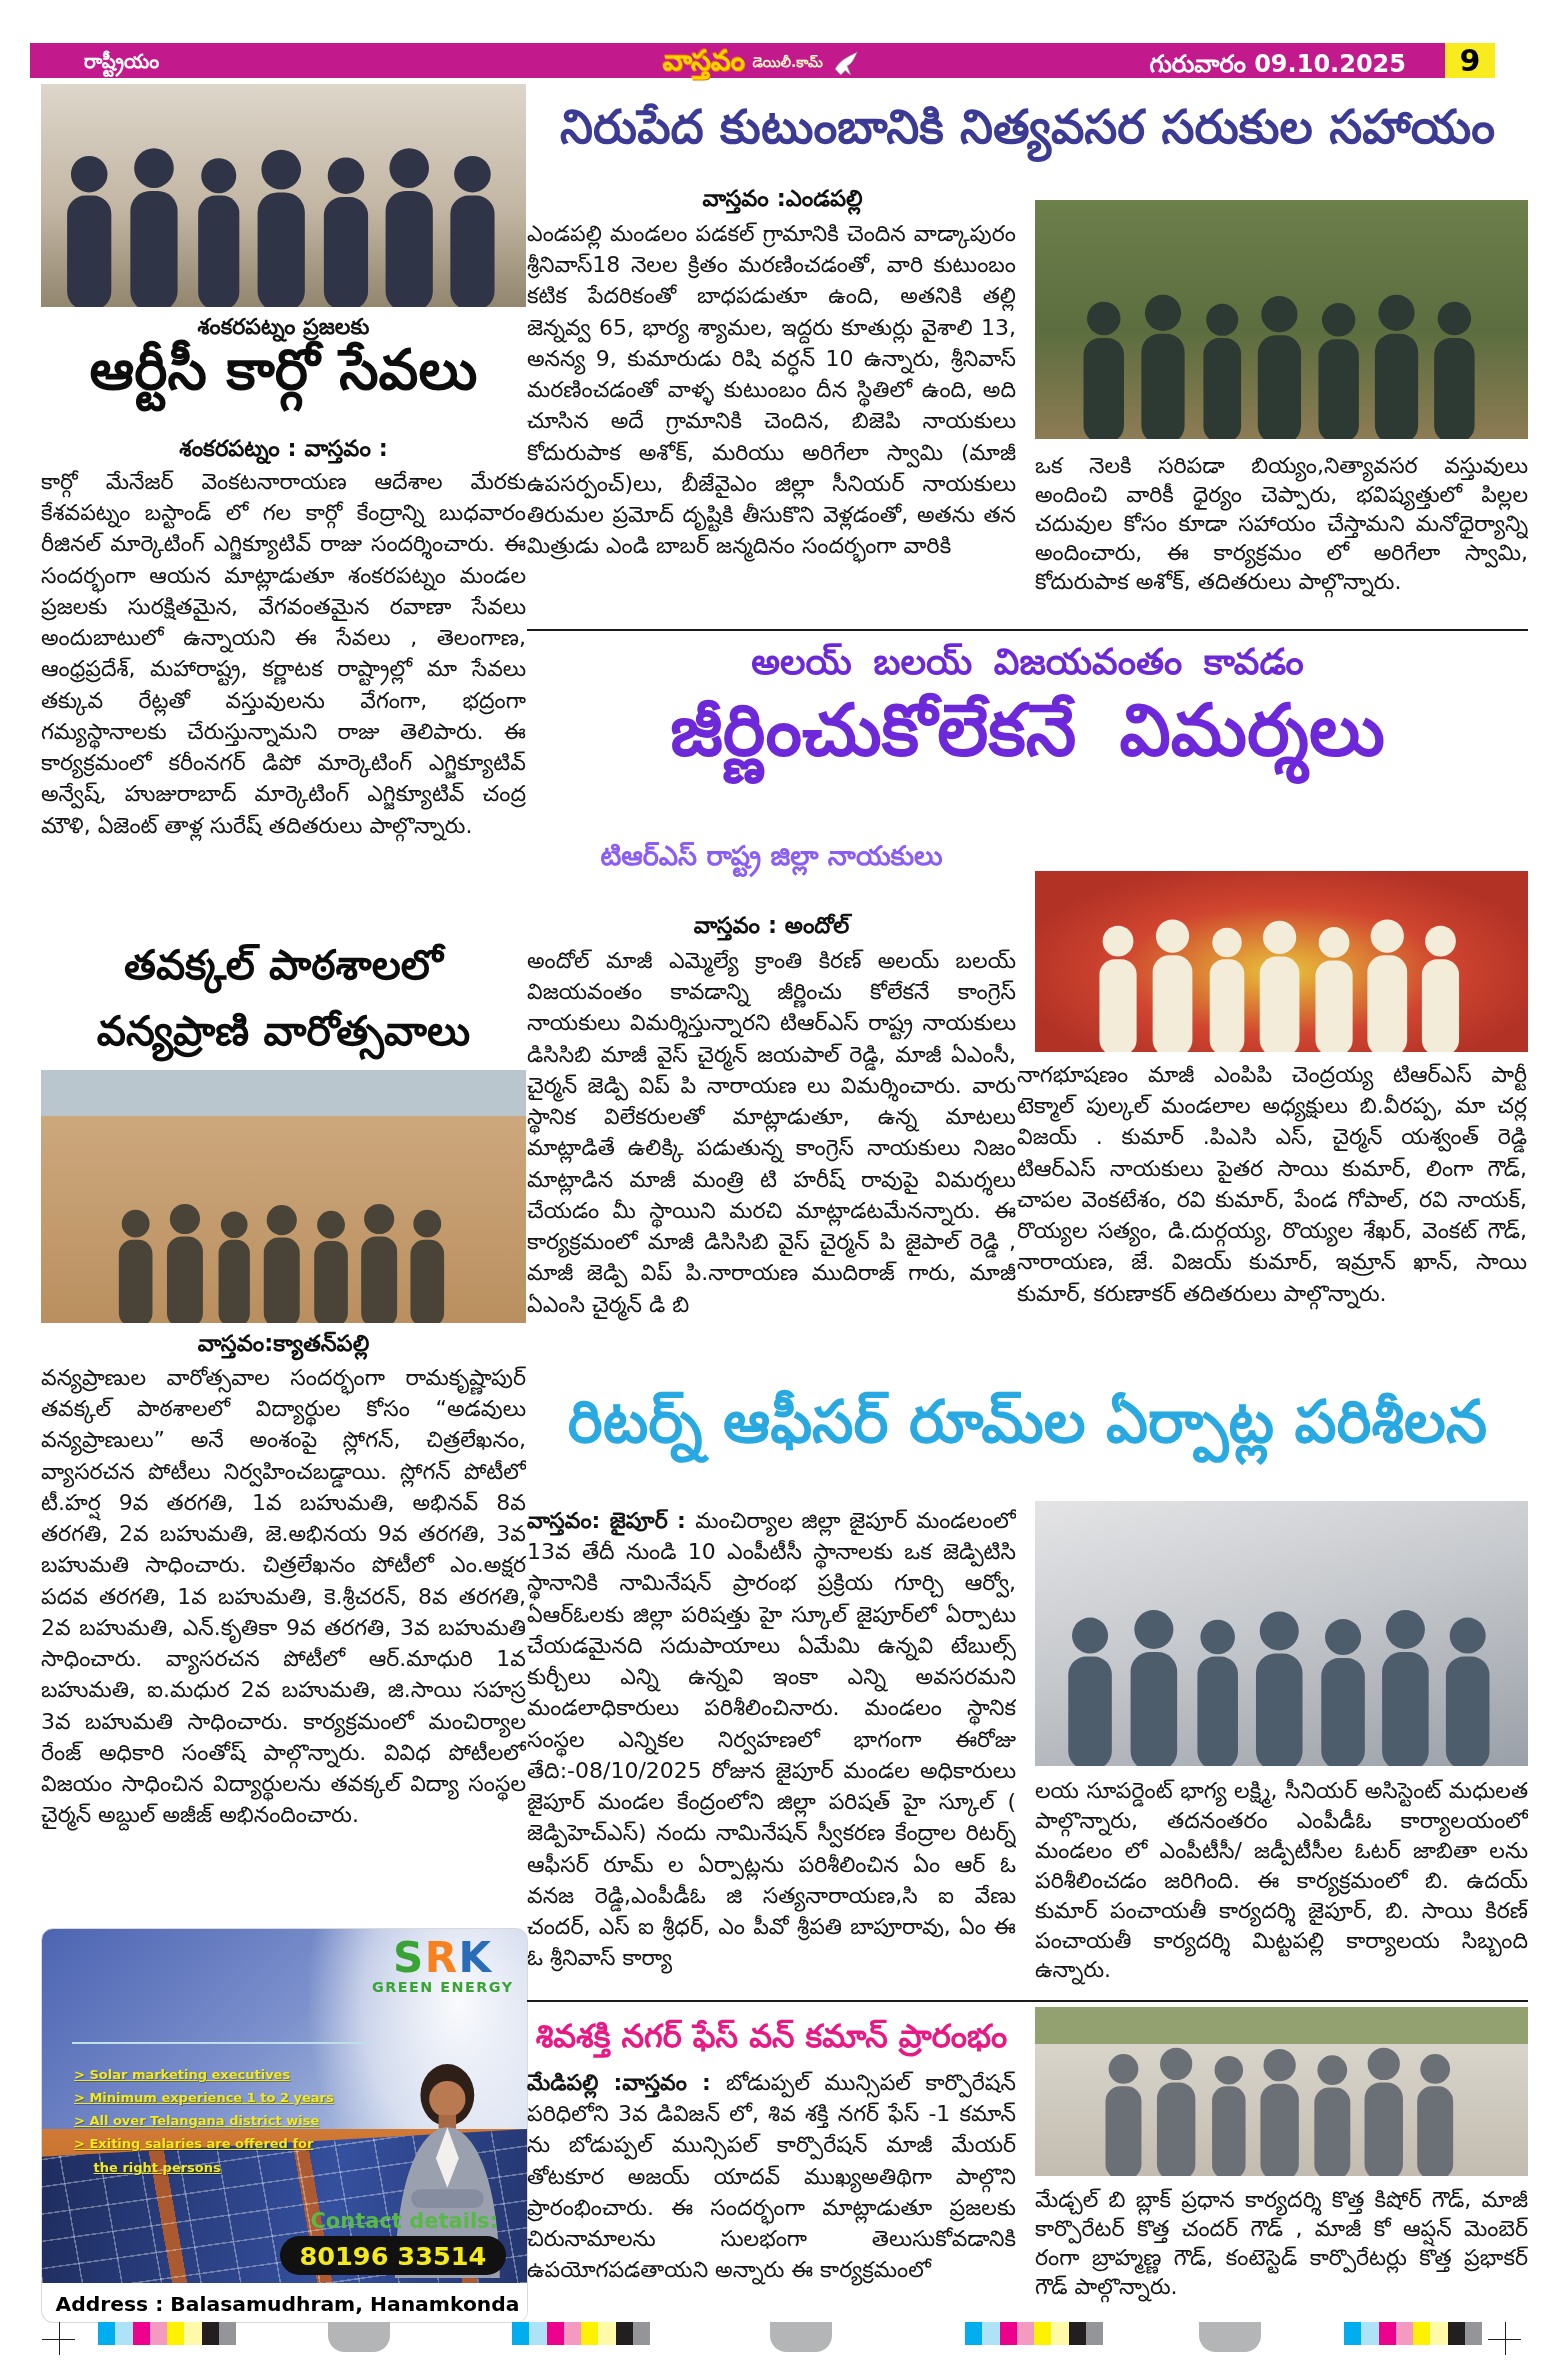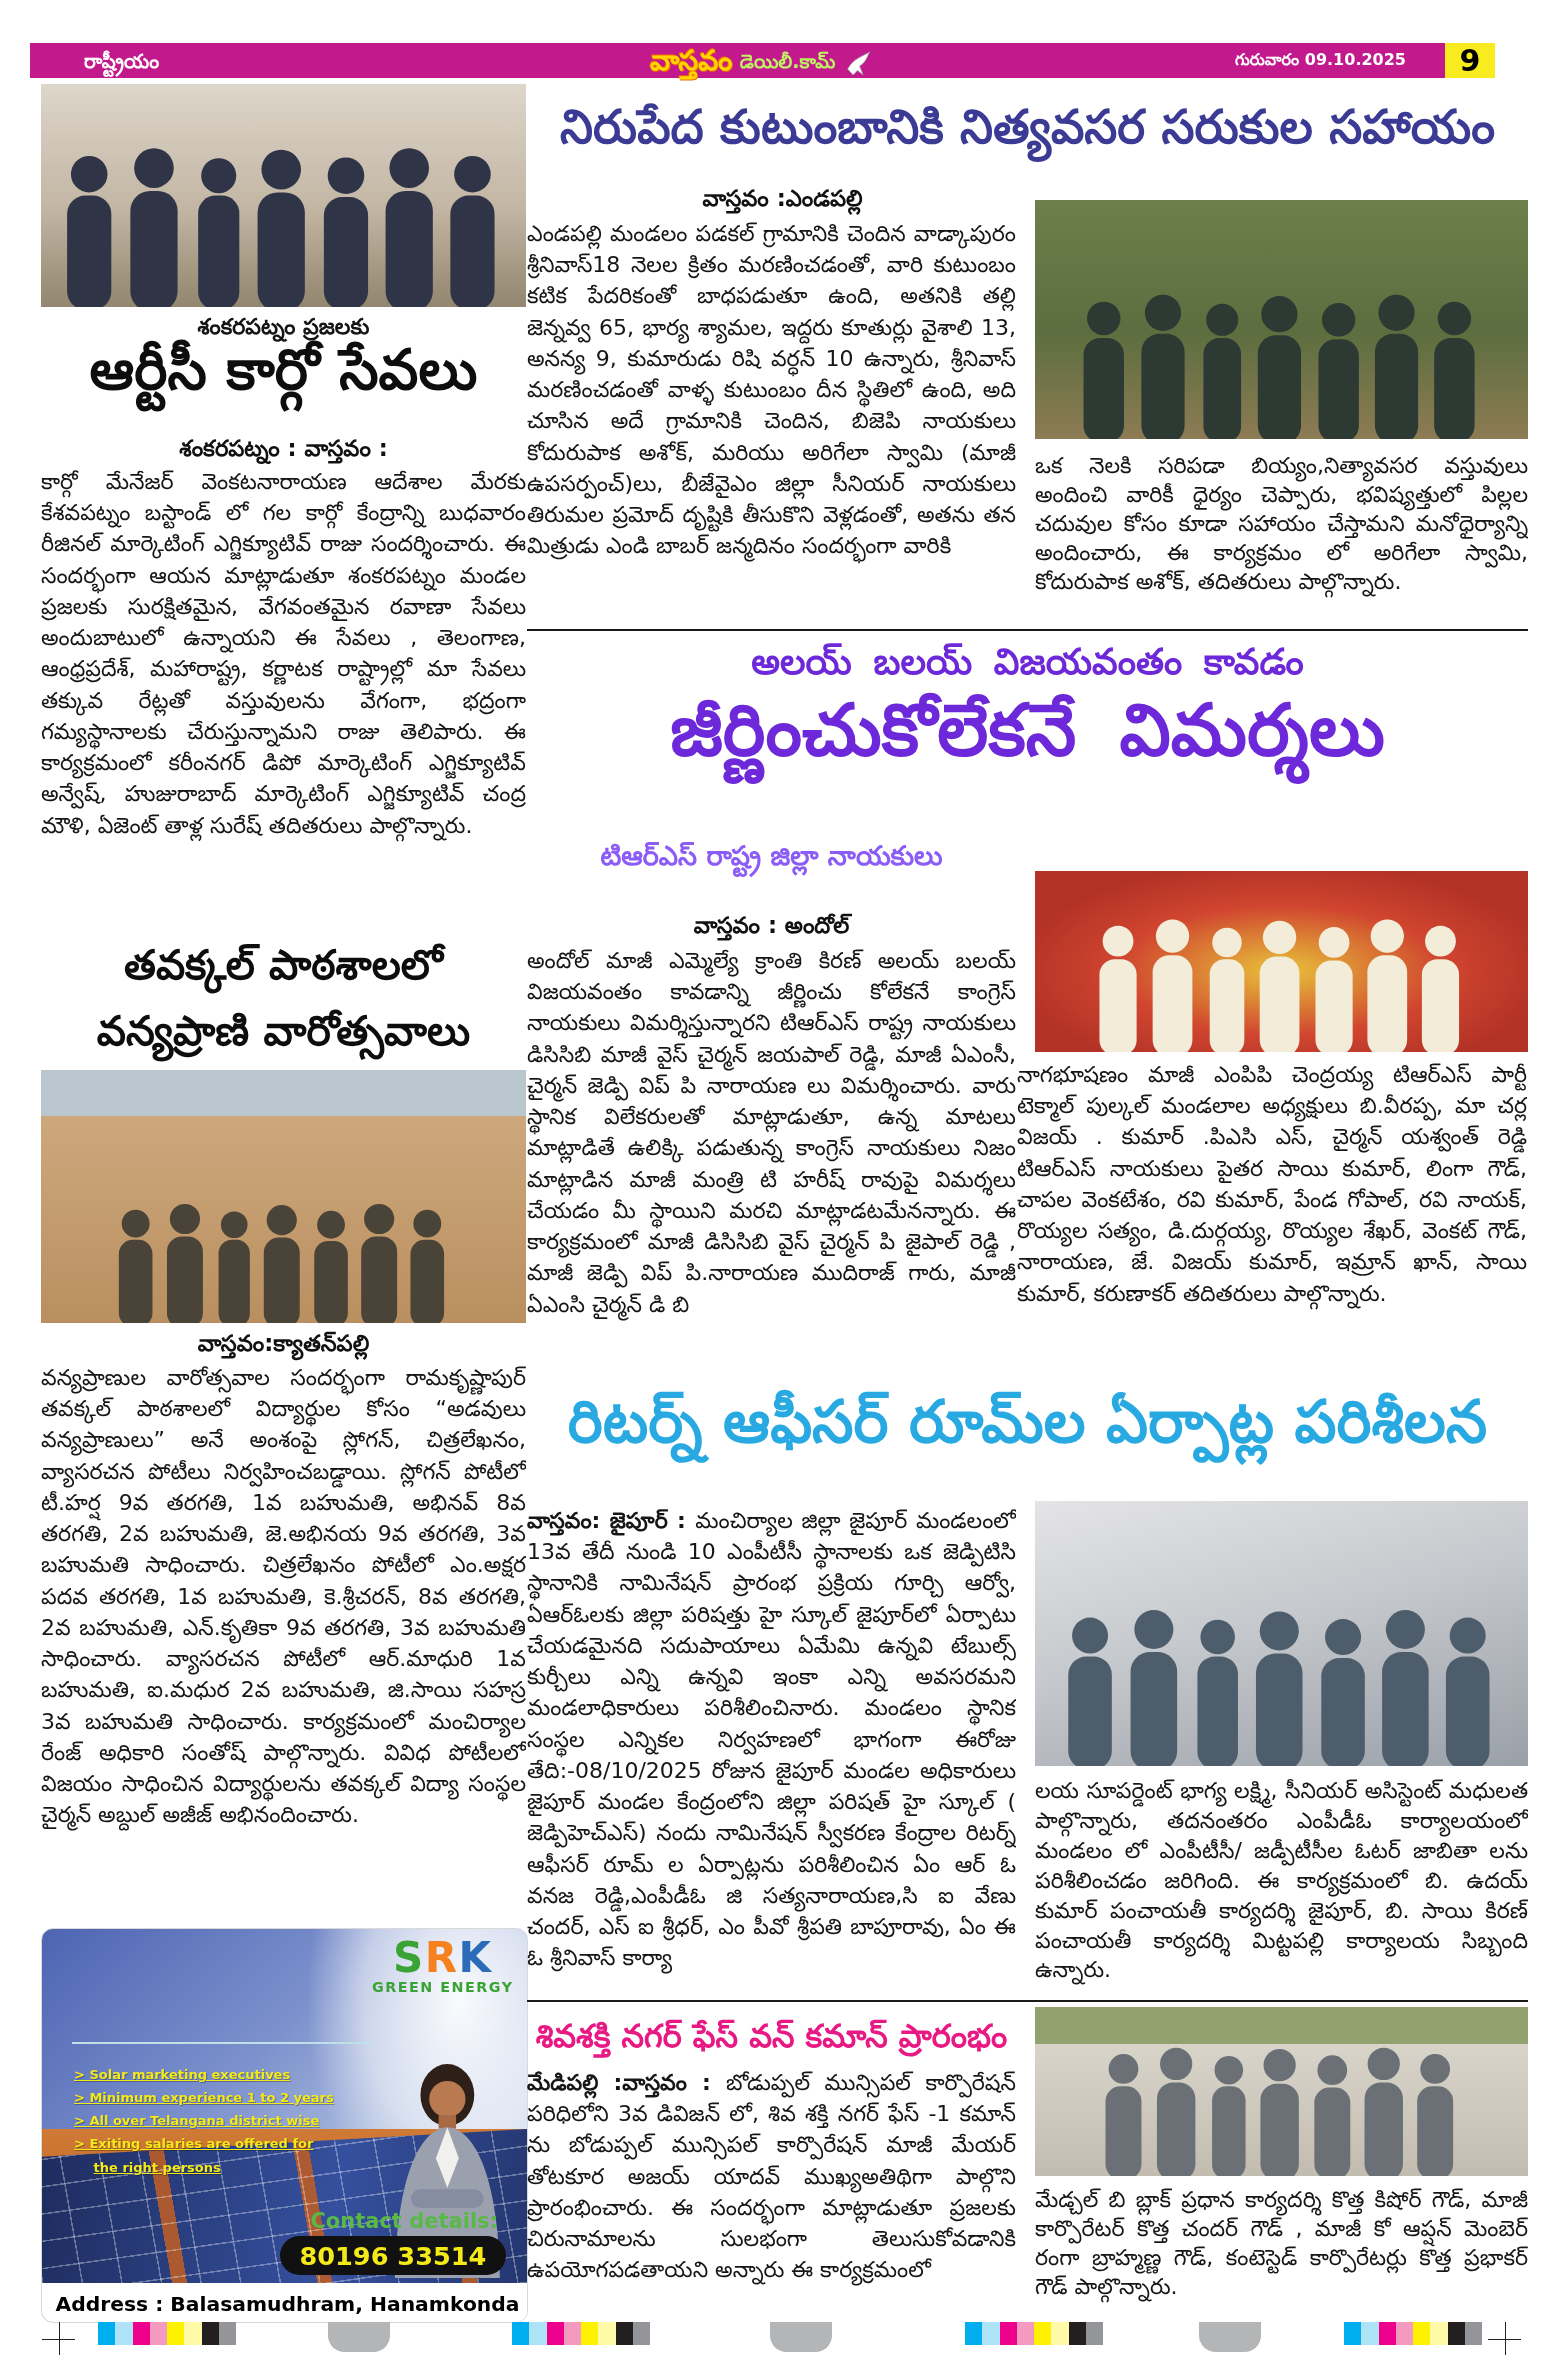--- a/index.html
+++ b/index.html
@@ -5,22 +5,22 @@
   html,body{margin:0;padding:0;}
   body{width:1555px;height:2377px;position:relative;background:#fff;
        font-family:"DejaVu Sans","Liberation Sans",sans-serif;color:#141414;}
   .abs{position:absolute;}
 
   
   .masthead{position:absolute;left:30px;top:43px;width:1465px;height:35px;background:#c21a8d;}
   .mh-section{position:absolute;left:54px;top:6.8px;color:#fff;font-size:19.6px;font-weight:700;}
   .mh-logo{position:absolute;left:50%;transform:translateX(-50%);top:0.8px;display:flex;align-items:center;gap:7.5px;white-space:nowrap;}
   .mh-logo-main{color:#ffd400;font-size:28px;font-weight:800;text-shadow:0.8px 0.8px 0 #ef6c00,-0.8px -0.8px 0 #ef6c00;}
-  .mh-logo-suffix{color:#bef264;font-size:19px;font-weight:700;}
-  .mh-date{position:absolute;right:89px;top:6.8px;color:#fff;font-size:16px;font-weight:600;}
+  .mh-logo-suffix{color:#fef9c3;font-size:14px;font-weight:700;}
+  .mh-date{position:absolute;right:89px;top:6.8px;color:#fff;font-size:24px;font-weight:600;}
   .mh-page{position:absolute;right:0;top:0;width:50px;height:35px;background:#f8ec1e;color:#000;
            font-size:30px;font-weight:800;display:flex;align-items:center;justify-content:center;}
 
   
   .body-text{font-size:22px;line-height:1.42;text-align:justify;color:#161616;}
   .dateline{font-weight:800;text-align:center;font-size:22.6px;color:#111;}
   .kicker-black{font-weight:800;text-align:center;font-size:22px;}
   .headline{font-weight:800;text-align:center;line-height:1.08;}
   .lead-bold{font-weight:800;}
   .rule{position:absolute;height:1.5px;background:#1a1a1a;}

